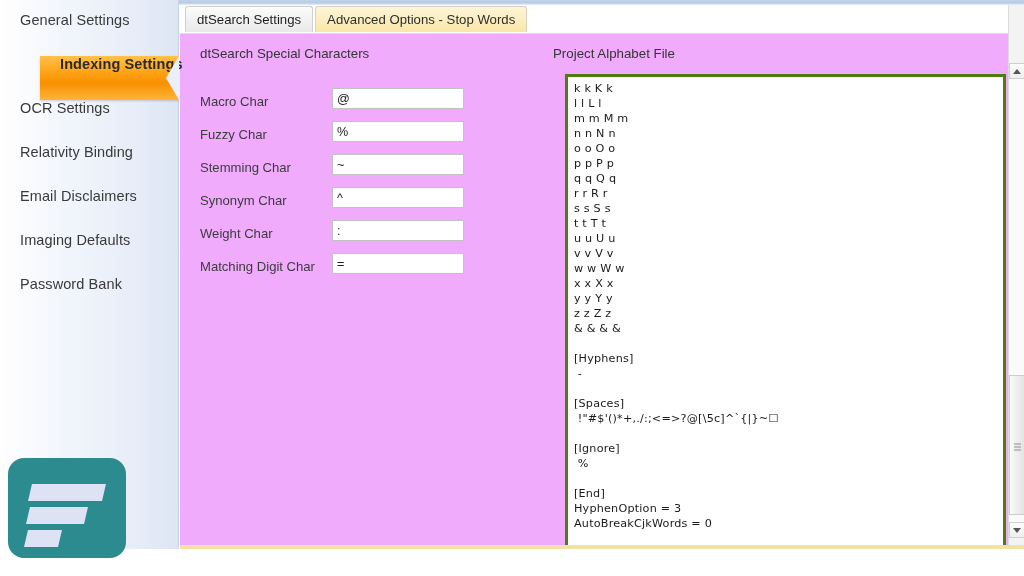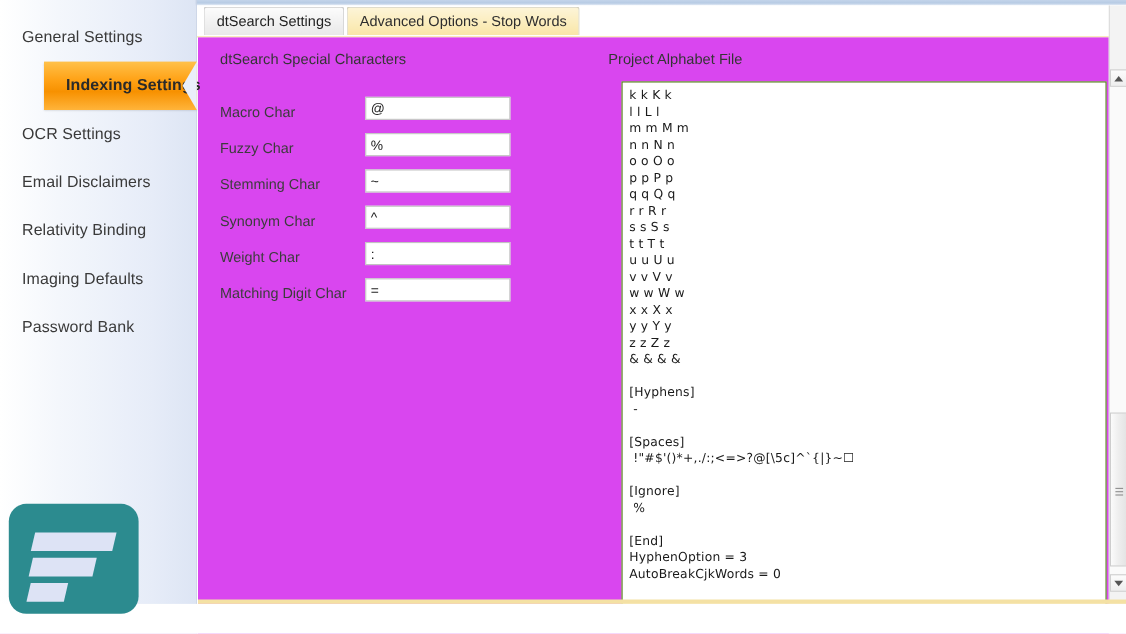--- a/index.html
+++ b/index.html
@@ -32,21 +32,21 @@
     background: linear-gradient(90deg, #ffffff 0%, #f4f7fc 30%, #e6ecf8 78%, #dde5f4 100%);
     border-right: 1px solid #c9d3e6;
     z-index: 3;
   }
   .sidebar-list {
     position: absolute; left: 0; top: 12px; width: 179px;
   }
   .sidebar-item {
     position: relative;
     height: 44px;
-    display: flex; align-items: center;
+    display: flex; align-items: flex-start;
     padding-left: 20px;
     font-size: 14.5px;
     color: #3a3a3a;
     letter-spacing: .1px;
     cursor: pointer;
     white-space: nowrap;
   }
   .sidebar-item.active {
     background: linear-gradient(180deg, #ffc14a 0%, #ffa216 38%, #f79100 62%, #ffb43a 100%);
     color: #2a2a2a;
@@ -99,21 +99,21 @@
     position: absolute; left: 179px; top: 31px;
     width: 845px; height: 3px;
     background: #f6e2a0;
     z-index: 1;
   }
 
   
   .content {
     position: absolute; left: 180px; top: 34px;
     width: 828px; height: 542px;
-    background: #d946ef;
+    background: #f0abfc;
     z-index: 1;
   }
 
   .section-title {
     position: absolute;
     font-size: 13.3px;
     color: #353535;
     white-space: nowrap;
   }
   #specials-title { left: 20px; top: 12px; }
@@ -145,21 +145,21 @@
     padding: 0 4px;
     outline: none;
     border-radius: 0;
   }
 
   
   .alphabet-box {
     position: absolute;
     left: 385px; top: 40px;
     width: 441px; height: 494px;
-    border: 1px solid #4d7c0f;
+    border: 3px solid #4d7c0f;
     background: #ffffff;
     overflow: hidden;
   }
   .alphabet-text {
     position: absolute;
     left: 6px; top: 4px;
     margin: 0;
     font-family: "DejaVu Sans", sans-serif;
     font-size: 11.2px;
     line-height: 15px;
@@ -271,24 +271,24 @@
       <div class="sidebar-item">
         <span>General Settings</span>
       </div>
       <div class="sidebar-item active">
         <span>Indexing Settings</span>
       </div>
       <div class="sidebar-item">
         <span>OCR Settings</span>
       </div>
       <div class="sidebar-item">
+        <span>Relativity Binding</span>
+      </div>
+      <div class="sidebar-item">
         <span>Email Disclaimers</span>
-      </div>
-      <div class="sidebar-item">
-        <span>Relativity Binding</span>
       </div>
       <div class="sidebar-item">
         <span>Imaging Defaults</span>
       </div>
       <div class="sidebar-item">
         <span>Password Bank</span>
       </div>
     </div>
   </nav>
 

